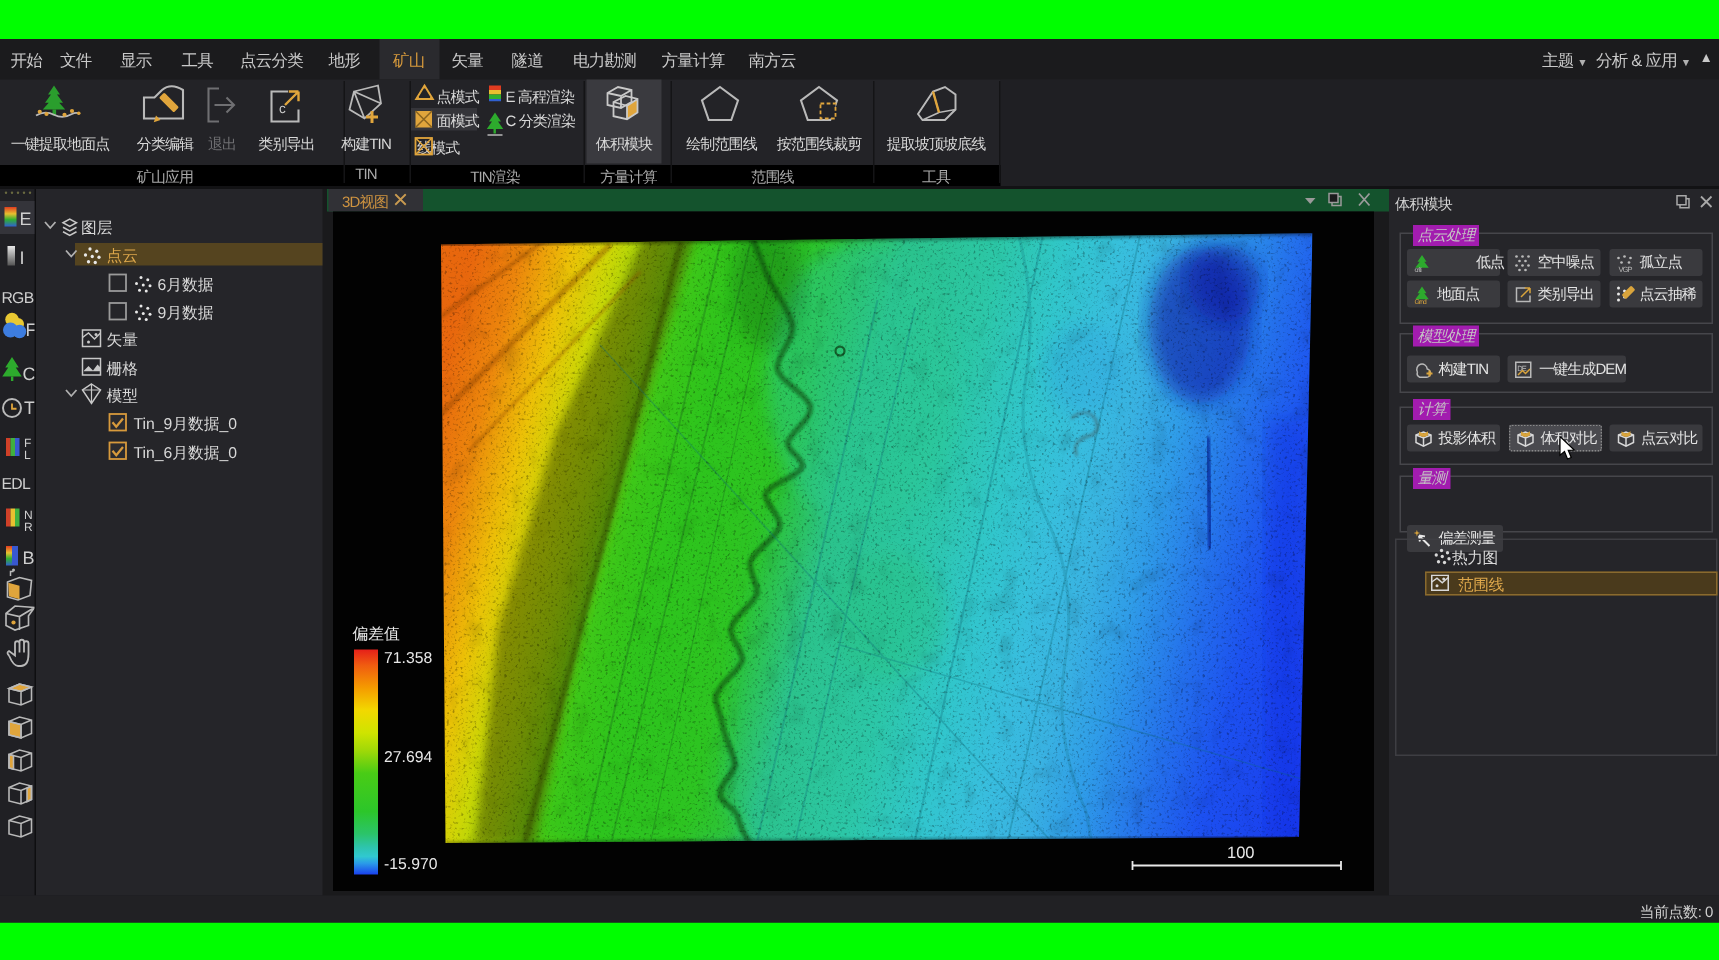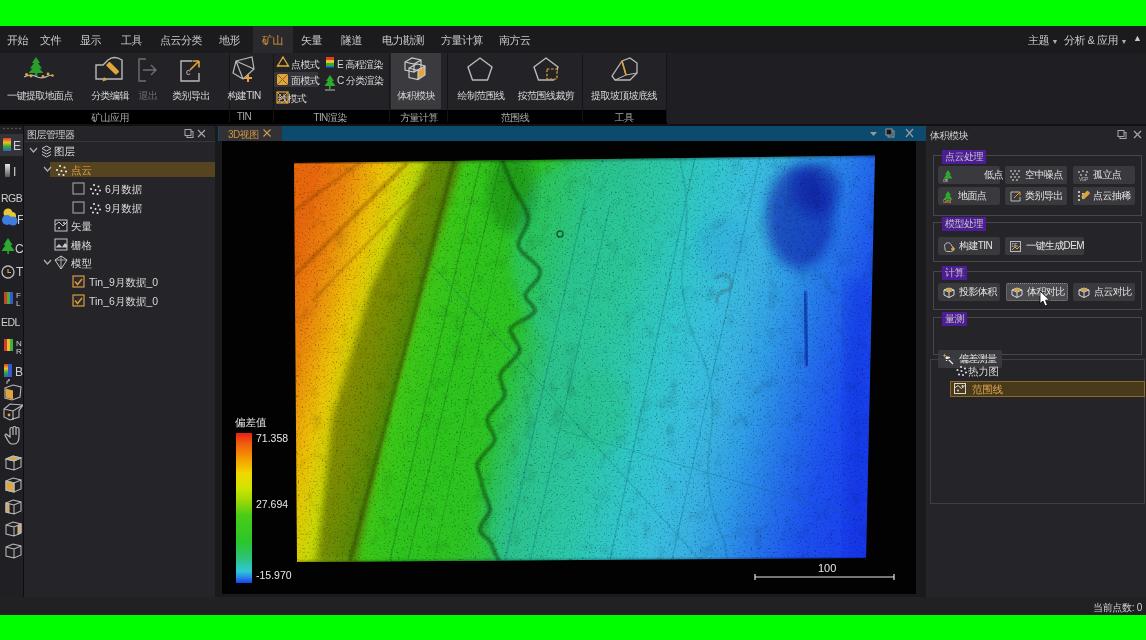--- a/index.html
+++ b/index.html
@@ -6,21 +6,21 @@
   body{width:1146px;height:640px;overflow:hidden;position:relative;background:#1d1d1f;
        font-family:"Liberation Sans",sans-serif;}
   .abs{position:absolute;}
   .txt{color:#d6d6d6;font-size:11px;white-space:nowrap;}
   .mi{top:7px;letter-spacing:-0.5px;font-size:11px;color:#c9c9c9;}
   .rlbl{top:89px;font-size:10px;letter-spacing:-0.6px;color:#d8d8d8;text-align:center;}
   .glbl{top:111px;font-size:10px;letter-spacing:-0.6px;color:#a9a9a9;text-align:center;}
   .vsep{top:54px;width:1px;height:68px;background:#141416;}
   .smi{font-size:10px;letter-spacing:-0.6px;color:#d8d8d8;}
   .grpbox{position:absolute;border:1px solid #46464b;}
-  .grplbl{position:absolute;font-size:10px;letter-spacing:-0.5px;color:#c4c4c4;background:#4c1d95;padding:0 3px;}
+  .grplbl{position:absolute;font-size:10px;letter-spacing:-0.5px;color:#c4c4c4;background:#a21caf;padding:0 3px;font-style:italic;}
   .rbtn{position:absolute;height:18px;background:#3a3a3e;border-radius:2px;display:flex;align-items:center;
         font-size:10px;letter-spacing:-0.6px;color:#e4e4e4;}
   .rbtn svg{margin:0 3px 0 4px;flex:none;}
   .rbtn span{white-space:nowrap;}
   .rbtn.hov{background:#4a4a4f;outline:1px dotted #8a8a8a;outline-offset:-1px;}
 </style>
 </head>
 <body>
 
 <div class="abs" style="left:0;top:0;width:1146px;height:26px;background:#00fe00;"></div>
@@ -276,28 +276,20 @@
     </linearGradient>
     <linearGradient id="lg_i" x1="0" y1="0" x2="0" y2="1">
       <stop offset="0" stop-color="#e8e8e8"></stop>
           <stop offset="1" stop-color="#555"></stop>
     </linearGradient>
   </defs>
 </svg>
 </div>
 
 <div class="abs" style="left:24px;top:126px;width:191px;height:471px;background:#252529;" id="leftpanel">
-  <div class="abs" style="left:0;top:0;width:191px;height:15px;border-bottom:1px solid #38383c;">
-    <span class="abs" style="left:3px;top:2px;font-size:10px;letter-spacing:-0.5px;color:#d2d2d2;">图层管理器</span>
-    <svg class="abs" style="left:160px;top:3px;" width="26" height="10" viewBox="0 0 26 10">
-      <rect x="3" y="2.5" width="6" height="6" fill="none" stroke="#a8a8a8" stroke-width="1"></rect>
-      <rect x="1" y="0.5" width="6" height="6" fill="#252529" stroke="#a8a8a8" stroke-width="1"></rect>
-      <path d="M14 1 L21 8 M21 1 L14 8" stroke="#a8a8a8" stroke-width="1.2"></path>
-    </svg>
-  </div>
 
   <div class="abs" style="left:26px;top:36px;width:165px;height:15px;background:#55441f;"></div>
   <svg class="abs" style="left:0;top:15px;" width="191" height="456" viewBox="0 0 191 456">
     <g font-family="Liberation Sans" font-size="10.5" fill="#d8d8d8" transform="translate(4,0)">
 
       <path d="M2 7 l3.5 4 l3.5-4" stroke="#b0b0b0" fill="none" stroke-width="1.2"></path>
       <path d="M14 7.5 l4.5-2.5 l4.5 2.5 l-4.5 2.5 Z M14 10.5 l4.5 2.5 l4.5-2.5 M14 13.5 l4.5 2.5 l4.5-2.5" stroke="#c8c8c8" fill="none" stroke-width="1"></path>
       <text x="26" y="14">图层</text>
 
       <path d="M16 26 l3.5 4 l3.5-4" stroke="#b0b0b0" fill="none" stroke-width="1.2"></path>
@@ -361,21 +353,21 @@
       <path d="M47 140.5 l2.5 3 l4.5-5.5" stroke="#d79a3c" stroke-width="1.5" fill="none"></path>
       <text x="61" y="145">Tin_9月数据_0</text>
 
       <rect x="45" y="154" width="11" height="11" fill="#2b2b2f" stroke="#d79a3c" stroke-width="1.2"></rect>
       <path d="M47 159.5 l2.5 3 l4.5-5.5" stroke="#d79a3c" stroke-width="1.5" fill="none"></path>
       <text x="61" y="164">Tin_6月数据_0</text>
     </g>
   </svg>
 </div>
 
-<div class="abs" style="left:218px;top:126px;width:708px;height:15px;background:#0c4a6e;" id="tabbar">
+<div class="abs" style="left:218px;top:126px;width:708px;height:15px;background:#14532d;" id="tabbar">
   <div class="abs" style="left:1px;top:0;width:63px;height:15px;background:#313136;"></div>
   <span class="abs" style="left:10px;top:2px;font-size:10px;letter-spacing:-0.5px;color:#d09440;">3D视图</span>
   <svg class="abs" style="left:44px;top:3px;" width="10" height="9" viewBox="0 0 10 9">
     <path d="M1.5 0.5 L8.5 7.5 M8.5 0.5 L1.5 7.5" stroke="#c89a50" stroke-width="1.2"></path>
   </svg>
   <svg class="abs" style="left:650px;top:2px;" width="50" height="11" viewBox="0 0 50 11">
     <path d="M2 4 l3.5 4 l3.5-4 Z" fill="#9a9a9a"></path>
     <rect x="20" y="3" width="6" height="6" fill="none" stroke="#9a9a9a"></rect>
     <rect x="18" y="1" width="6" height="6" fill="#1a1a1c" stroke="#9a9a9a"></rect>
     <path d="M38 1 L45 9 M45 1 L38 9" stroke="#9a9a9a" stroke-width="1.2"></path>

